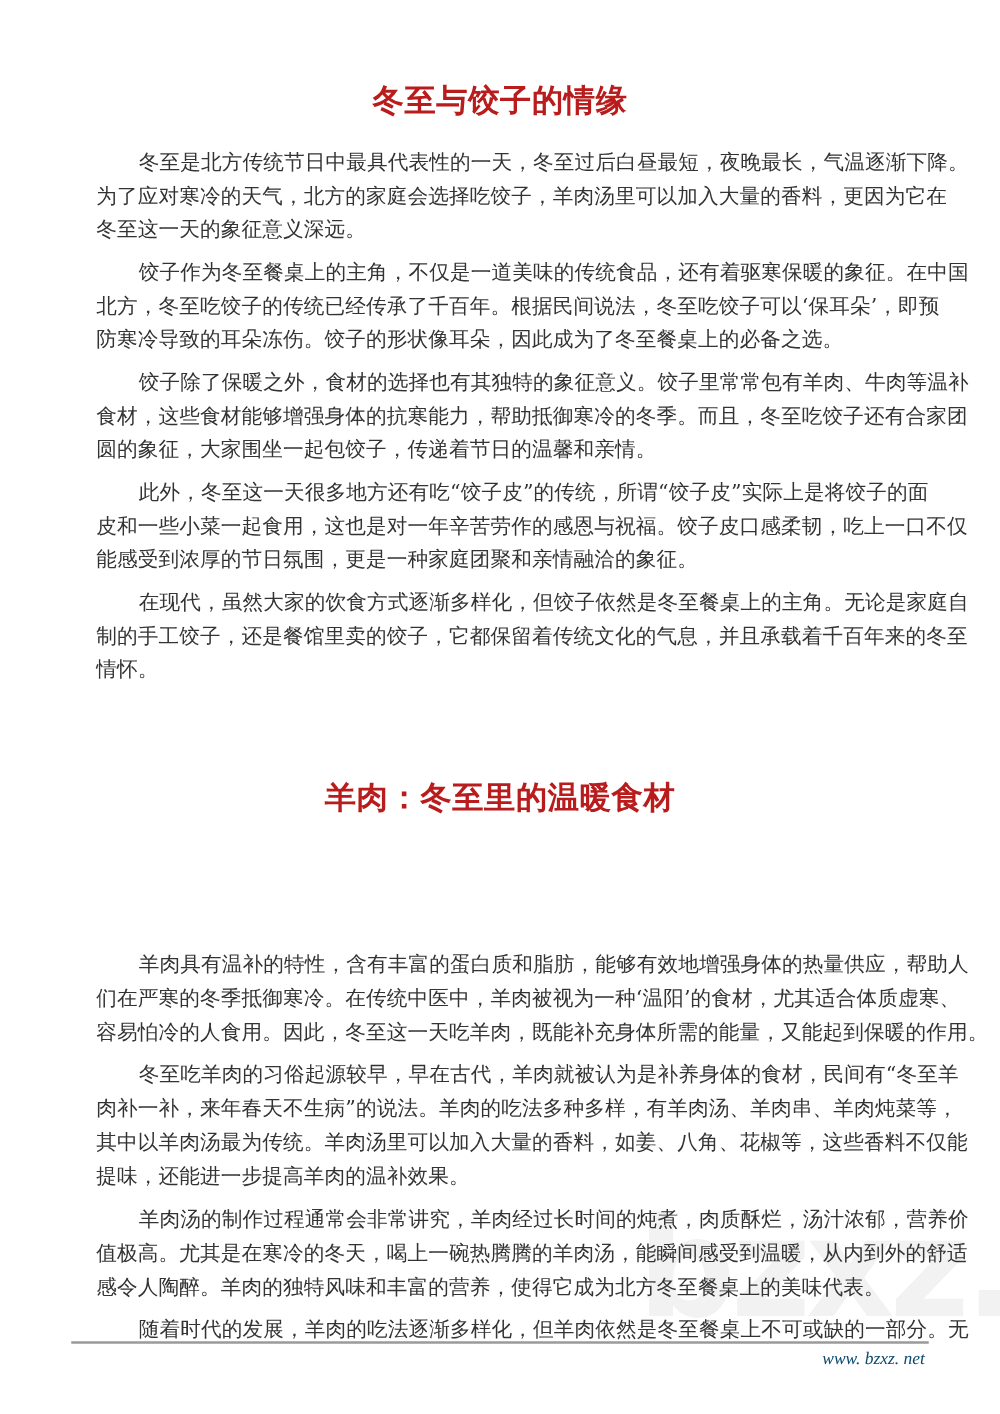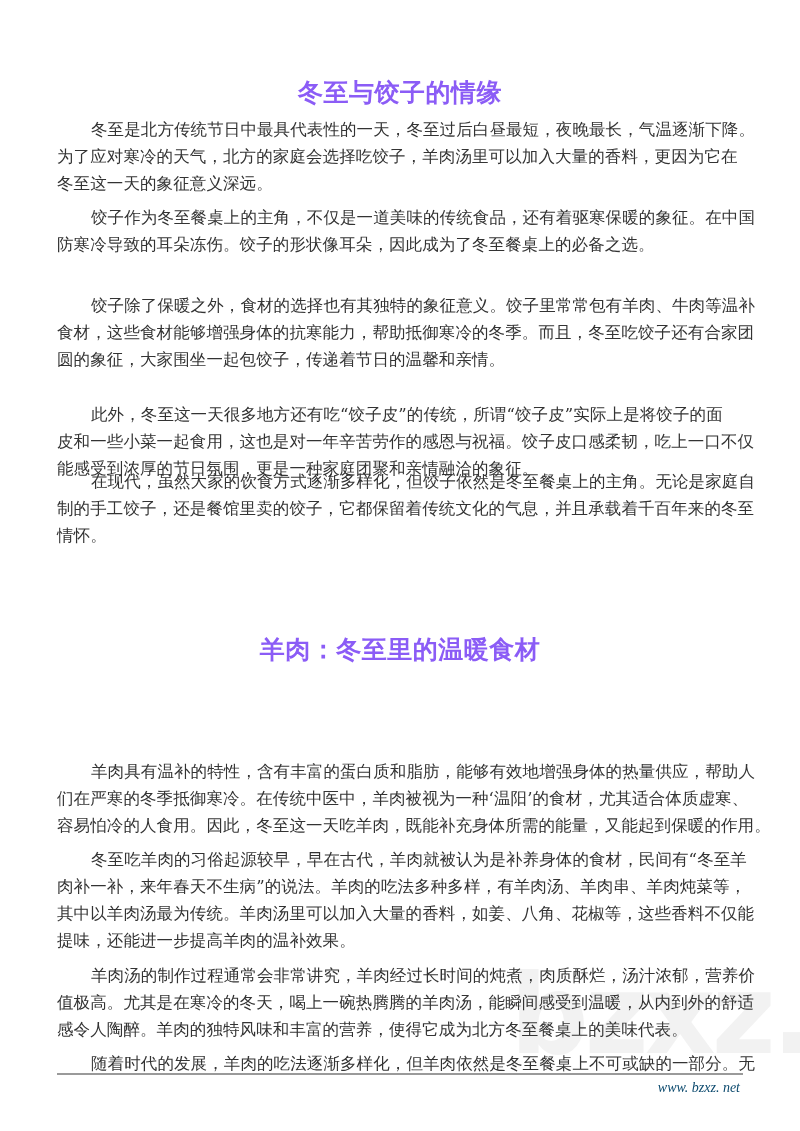--- a/index.html
+++ b/index.html
@@ -1,24 +1,24 @@
 <!DOCTYPE html>
 <html><head>
 <meta charset="utf-8">
 <style>
   html, body { margin: 0; padding: 0; background: #ffffff; }
   body { width: 800px; height: 1131px; position: relative; overflow: hidden;
          font-family: "DejaVu Serif", "Liberation Serif", serif; color: #2b2b2b; }
   .page { position: absolute; left: 0; top: 0; width: 800px; height: 1131px; }
   .title { position: absolute; left: 0; width: 800px; text-align: center;
            font-family: "DejaVu Sans", "Liberation Sans", sans-serif;
-           font-size: 25px; font-weight: bold; color: #8b5cf6; letter-spacing: 0.5px; line-height: 30px; margin-top: 12px; }
+           font-size: 25px; font-weight: bold; color: #b91c1c; letter-spacing: 0.5px; line-height: 30px; }
   .para { position: absolute; left: 57px; width: 690px; }
   .line { display: block; height: 27px; line-height: 27px; font-size: 16.5px;
-          white-space: nowrap; letter-spacing: 0.1px; color: #333; }
+          white-space: nowrap; letter-spacing: 0.1px; color: #333; margin-left: 20px; }
   .line.indent { padding-left: 34px; }
   .rule { position: absolute; left: 57px; top: 1073px; width: 686px; height: 2px; background: #9a9a9a; }
   .footer { position: absolute; right: 60px; top: 1080px; font-style: italic;
             font-family: "Liberation Serif", "DejaVu Serif", serif; font-size: 14px; color: #0c4a6e; }
   .watermark { position: absolute; left: 510px; top: 960px; font-family: "DejaVu Sans", "Liberation Sans", sans-serif;
                font-weight: bold; font-size: 110px; color: rgba(150,150,150,0.12); letter-spacing: -4px;
                pointer-events: none; line-height: 110px; }
 </style>
 </head>
 <body>
@@ -30,30 +30,31 @@
   <div class="title" style="top:66px">冬至与饺子的情缘</div>
 
   <div class="para" style="top:116px">
     <span class="line indent">冬至是北方传统节日中最具代表性的一天，冬至过后白昼最短，夜晚最长，气温逐渐下降。</span>
     <span class="line">为了应对寒冷的天气，北方的家庭会选择吃饺子，羊肉汤里可以加入大量的香料，更因为它在</span>
     <span class="line">冬至这一天的象征意义深远。</span>
   </div>
 
   <div class="para" style="top:204px">
     <span class="line indent">饺子作为冬至餐桌上的主角，不仅是一道美味的传统食品，还有着驱寒保暖的象征。在中国</span>
+    <span class="line">北方，冬至吃饺子的传统已经传承了千百年。根据民间说法，冬至吃饺子可以‘保耳朵’，即预</span>
     <span class="line">防寒冷导致的耳朵冻伤。饺子的形状像耳朵，因此成为了冬至餐桌上的必备之选。</span>
   </div>
 
   <div class="para" style="top:292px">
     <span class="line indent">饺子除了保暖之外，食材的选择也有其独特的象征意义。饺子里常常包有羊肉、牛肉等温补</span>
     <span class="line">食材，这些食材能够增强身体的抗寒能力，帮助抵御寒冷的冬季。而且，冬至吃饺子还有合家团</span>
     <span class="line">圆的象征，大家围坐一起包饺子，传递着节日的温馨和亲情。</span>
   </div>
 
-  <div class="para" style="top:401px">
+  <div class="para" style="top:380px">
     <span class="line indent">此外，冬至这一天很多地方还有吃“饺子皮”的传统，所谓“饺子皮”实际上是将饺子的面</span>
     <span class="line">皮和一些小菜一起食用，这也是对一年辛苦劳作的感恩与祝福。饺子皮口感柔韧，吃上一口不仅</span>
     <span class="line">能感受到浓厚的节日氛围，更是一种家庭团聚和亲情融洽的象征。</span>
   </div>
 
   <div class="para" style="top:468px">
     <span class="line indent">在现代，虽然大家的饮食方式逐渐多样化，但饺子依然是冬至餐桌上的主角。无论是家庭自</span>
     <span class="line">制的手工饺子，还是餐馆里卖的饺子，它都保留着传统文化的气息，并且承载着千百年来的冬至</span>
     <span class="line">情怀。</span>
   </div>

